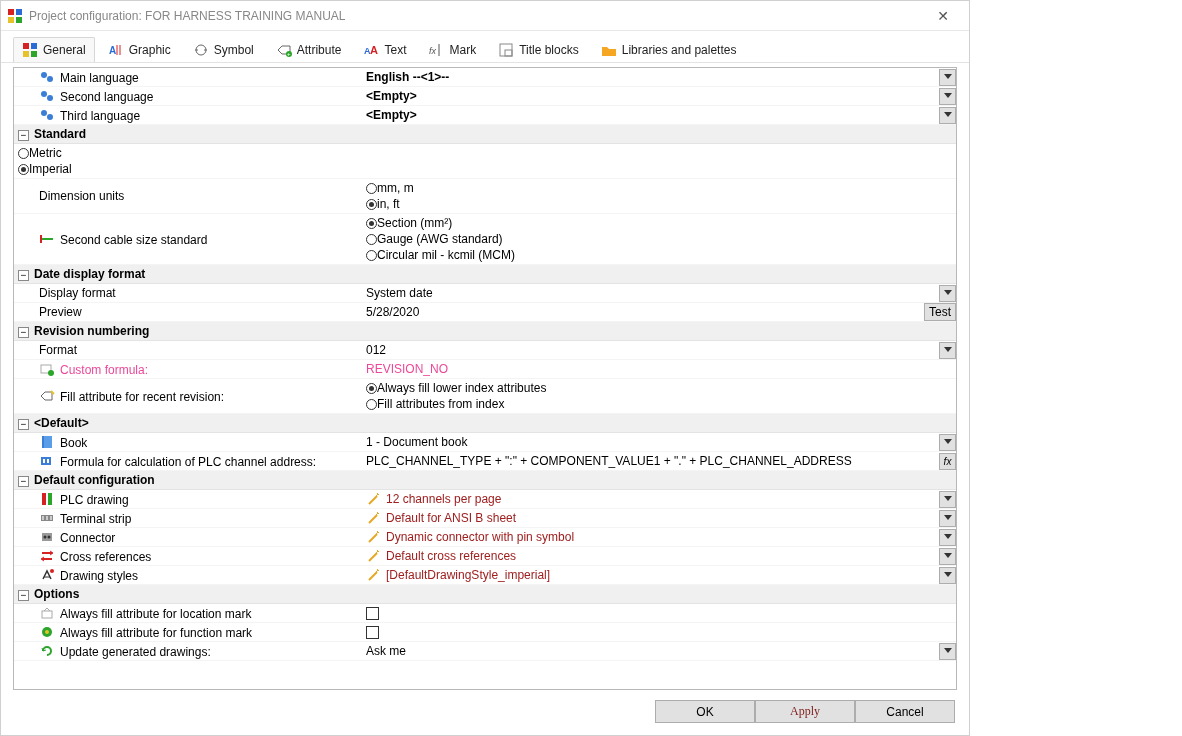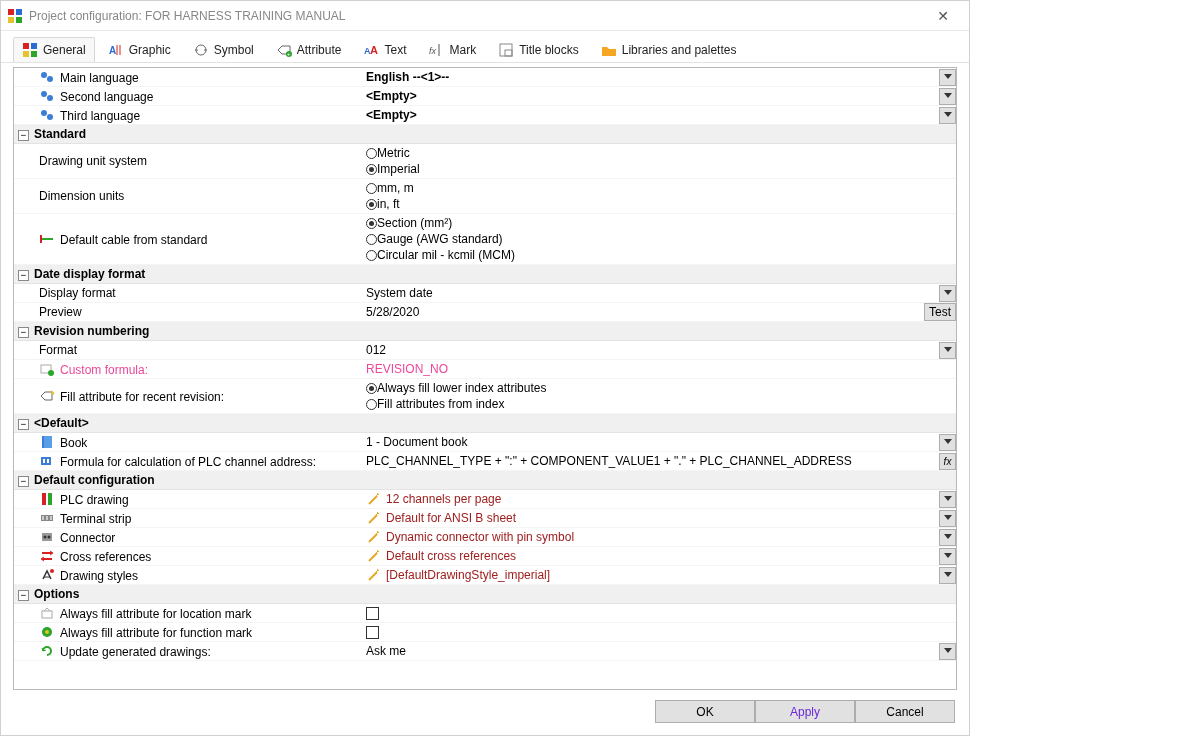--- a/index.html
+++ b/index.html
@@ -188,23 +188,24 @@
     min-width: 100px;
     height: 23px;
     border: 1px solid #adadad;
     background: #e1e1e1;
     cursor: pointer;
     display: inline-flex;
     align-items: center;
     justify-content: center;
   }
   .btn.disabled {
-    color: #6d28d9;
+    color: #7f1d1d;
     cursor: default;
     background: #e1e1e1;
+    font-family: Liberation Serif, serif;
   }
   
   .propgrid::-webkit-scrollbar { width: 17px; }
   .propgrid::-webkit-scrollbar-track { background: #f1f1f1; }
   .propgrid::-webkit-scrollbar-thumb { background: #c1c1c1; border: 1px solid #a8a8a8; }
   .propgrid::-webkit-scrollbar-button { height: 17px; background: #e1e1e1; border: 1px solid #adadad; }
 </style>
 </head>
 <body>
 
@@ -370,24 +371,20 @@
 
       <div class="row headerrow">
         <div class="col-label">
           <span class="expander">−</span>
           <span>Standard</span>
         </div>
         <div class="col-value"></div>
       </div>
 
       <div class="row">
-        <div class="col-label">
-          <span class="indent"></span>
-          <span>Drawing unit system</span>
-        </div>
         <div class="col-value">
           <div class="vstack">
             <label class="radio">
                 <span class="radiodot"></span>
                 <span>Metric</span>
               </label>
             <label class="radio">
                 <span class="radiodot sel"></span>
                 <span>Imperial</span>
               </label>
@@ -416,21 +413,21 @@
 
       <div class="row">
         <div class="col-label">
           <span class="indent"></span>
           <span class="rowicon">
               <svg viewBox="0 0 16 16">
                 <line x1="2" y1="8" x2="14" y2="8" stroke="#2ba62b" stroke-width="2"></line>
                 <line x1="2" y1="4" x2="2" y2="12" stroke="#d62222" stroke-width="2"></line>
               </svg>
             </span>
-          <span>Default cable from standard</span>
+          <span>Second cable size standard</span>
         </div>
         <div class="col-value">
           <div class="vstack">
             <label class="radio">
                 <span class="radiodot sel"></span>
                 <span>Section (mm²)</span>
               </label>
             <label class="radio">
                 <span class="radiodot"></span>
                 <span>Gauge (AWG standard)</span>

